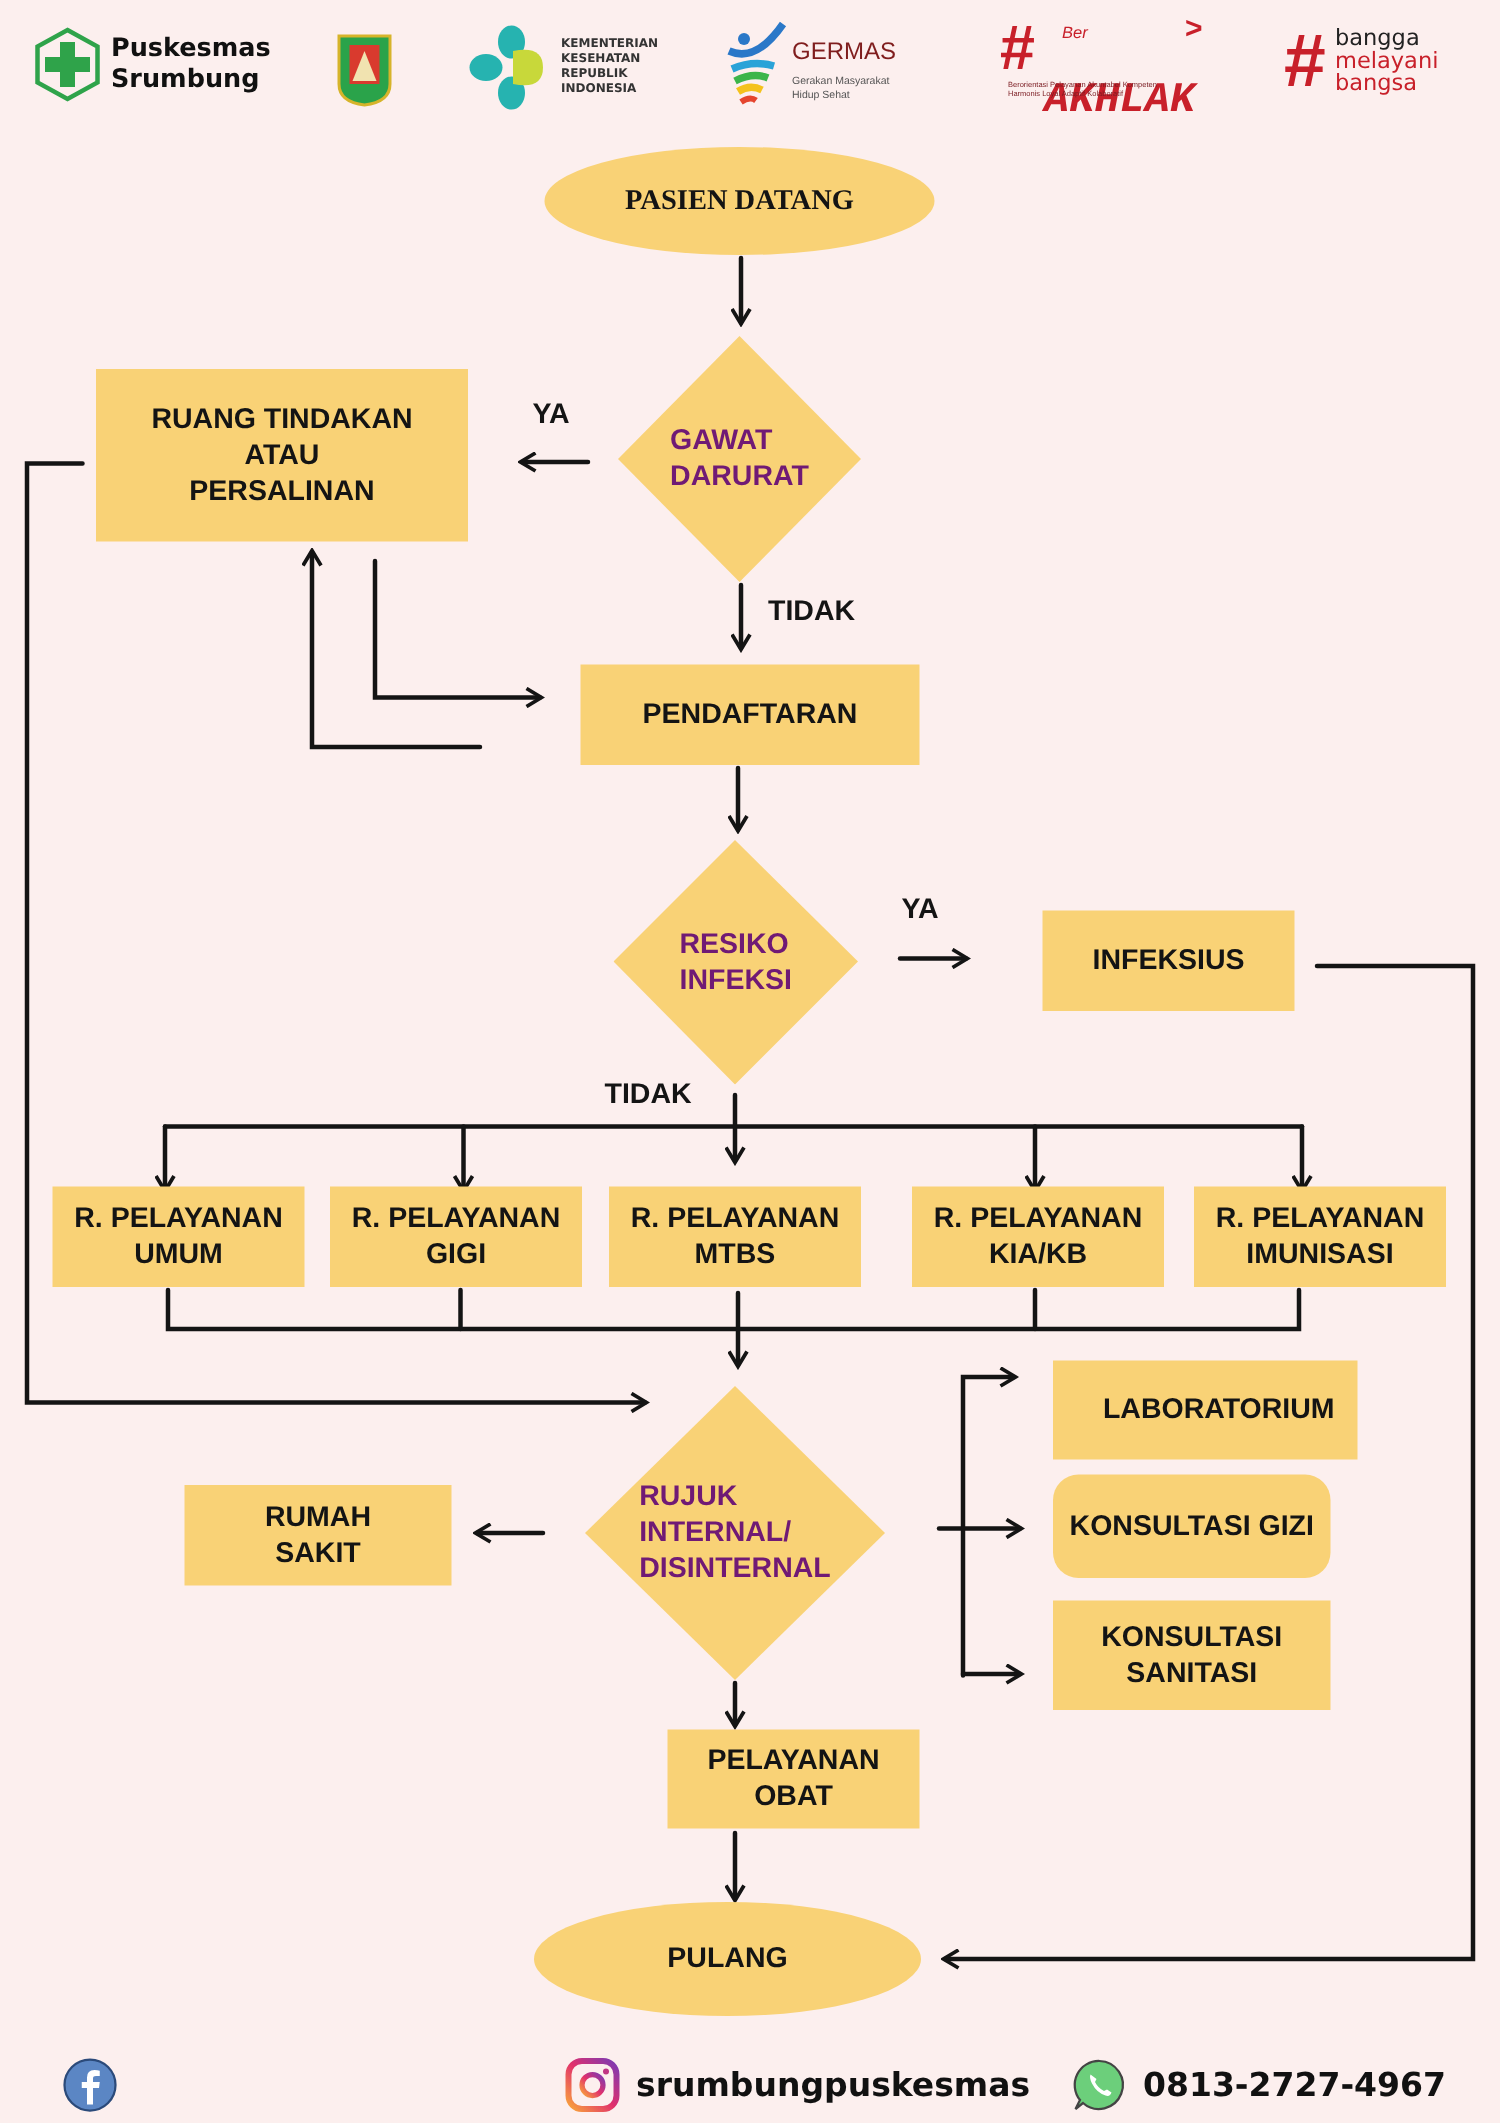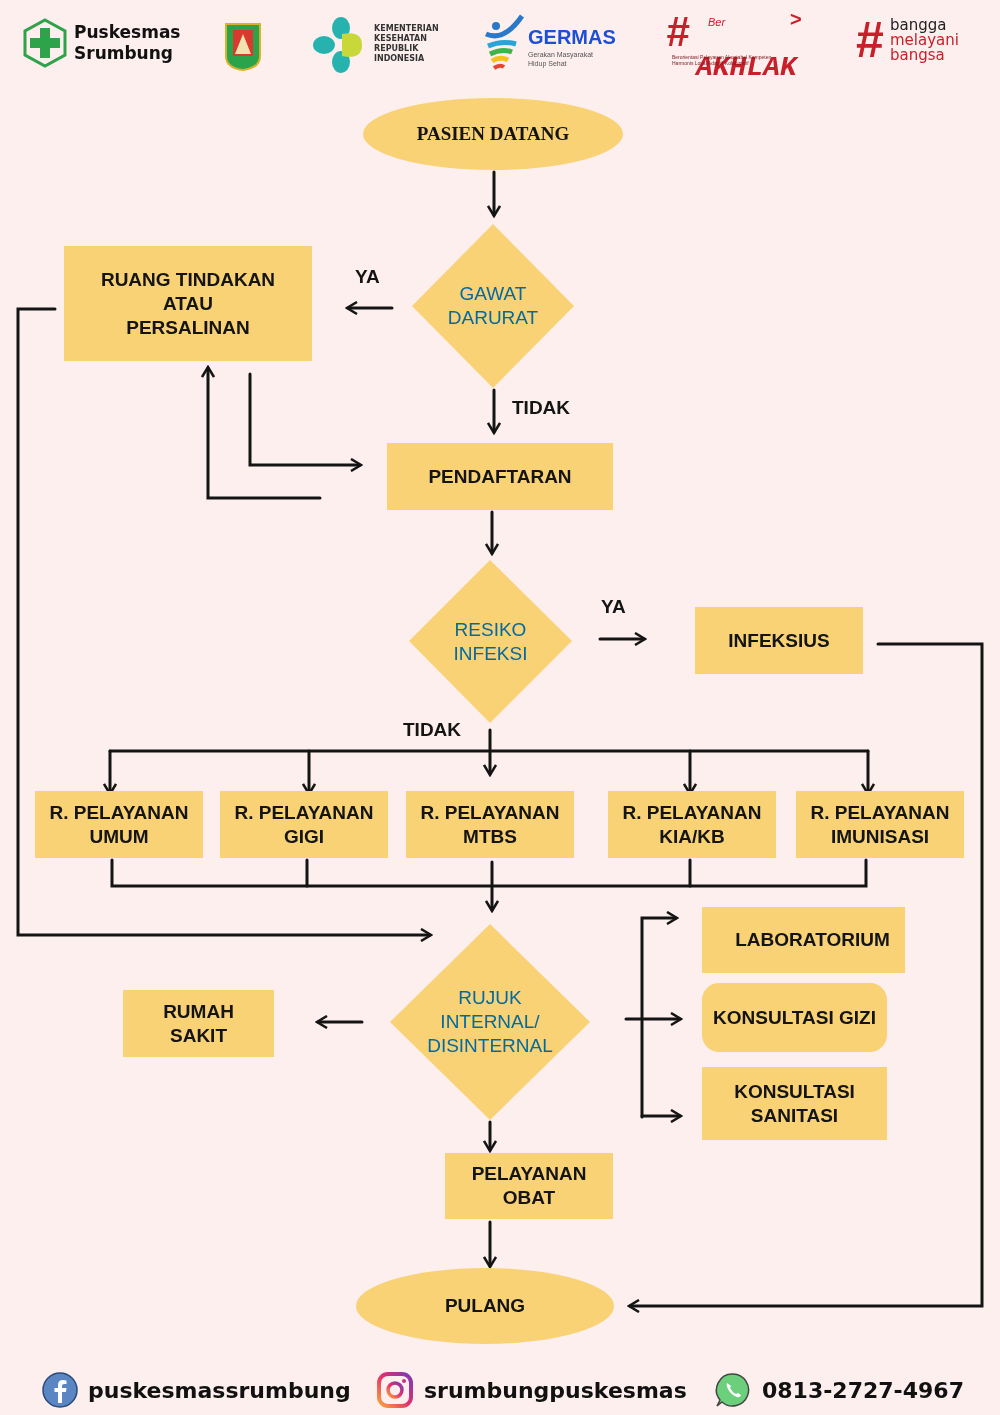--- a/index.html
+++ b/index.html
@@ -2,21 +2,21 @@
 <html><head>
 <meta charset="utf-8">
 <style>
   html,body{margin:0;padding:0;}
   body{width:1000px;height:1415px;background:#fcefee;position:relative;overflow:hidden;font-family:"DejaVu Sans",sans-serif;}
   .abs{position:absolute;}
   .node{position:absolute;background:#f9d276;display:flex;align-items:center;justify-content:center;text-align:center;color:#141414;font-family:"Liberation Sans",sans-serif;font-weight:bold;font-size:19px;line-height:24px;white-space:pre-line;}
   .oval{border-radius:50%;}
   .diamond-wrap{position:absolute;}
   .diamond-wrap svg{position:absolute;left:0;top:0;}
-  .diamond-text{position:absolute;left:0;top:0;width:100%;height:100%;display:flex;align-items:center;justify-content:center;text-align:center;font-family:"Liberation Sans",sans-serif;font-weight:normal;font-size:19px;line-height:24px;white-space:pre-line;color:#0369a1;}
+  .diamond-text{position:absolute;left:0;top:0;width:100%;height:100%;display:flex;align-items:center;justify-content:center;text-align:left;font-family:"Liberation Sans",sans-serif;font-weight:bold;font-size:19px;line-height:24px;white-space:pre-line;color:#701a75;}
   .lbl{position:absolute;font-family:"Liberation Sans",sans-serif;font-weight:bold;font-size:19px;color:#141414;}
   #lines{position:absolute;left:0;top:0;}
   
   .hdr-text{font-family:"DejaVu Sans",sans-serif;font-weight:bold;color:#111;}
   .footer-item{position:absolute;top:1372px;height:36px;display:flex;align-items:center;gap:10px;font-family:"DejaVu Sans",sans-serif;font-weight:bold;font-size:22px;color:#111;}
 </style>
 </head>
 <body>
 
 <div class="abs" style="left:22px;top:18px;width:170px;height:52px;">
@@ -56,21 +56,21 @@
 
 <div class="abs" style="left:482px;top:12px;width:130px;height:60px;">
   <svg width="44" height="60" viewBox="0 0 44 60" style="position:absolute;left:0;top:0;">
     <circle cx="14" cy="14" r="4" fill="#2a78c8"></circle>
     <path d="M4,22 Q22,30 40,4" stroke="#2a78c8" stroke-width="5" fill="none"></path>
     <path d="M6,34 Q20,28 34,32" stroke="#2aa3d8" stroke-width="5" fill="none"></path>
     <path d="M8,42 Q20,36 30,40" stroke="#3cb54a" stroke-width="5" fill="none"></path>
     <path d="M10,49 Q18,44 26,48" stroke="#f4c21c" stroke-width="5" fill="none"></path>
     <path d="M12,56 Q18,52 22,55" stroke="#e5452e" stroke-width="4" fill="none"></path>
   </svg>
-  <div style="position:absolute;left:46px;top:14px;font-family:'Liberation Sans',sans-serif;font-weight:bold;font-size:20px;color:#1d4ed8;">GERMAS</div>
+  <div style="position:absolute;left:46px;top:14px;font-family:'Liberation Sans',sans-serif;font-weight:normal;font-size:16px;color:#7f1d1d;">GERMAS</div>
   <div style="position:absolute;left:46px;top:38px;font-family:'Liberation Sans',sans-serif;font-size:7px;line-height:9px;color:#555;">
     <div>Gerakan Masyarakat</div>
     <div>Hidup Sehat</div>
   </div>
 </div>
 
 <div class="abs" style="left:666px;top:10px;width:150px;height:60px;color:#c8202a;">
   <div style="position:absolute;left:0;top:0;font-family:'Liberation Sans',sans-serif;font-weight:bold;font-style:italic;font-size:42px;line-height:44px;">#</div>
   <div style="position:absolute;left:42px;top:6px;font-family:'Liberation Sans',sans-serif;font-style:italic;font-size:11px;">Ber</div>
   <div style="position:absolute;left:30px;top:14px;font-family:Liberation Mono, monospace;font-weight:bold;font-style:italic;font-size:28px;line-height:32px;margin-top:28px;">AKHLAK</div>
@@ -185,39 +185,38 @@
 
 <div class="diamond-wrap" style="left:390px;top:924px;width:200px;height:196px;">
   <svg width="200" height="196">
       <polygon points="100,0 200,98 100,196 0,98" fill="#f9d276"></polygon>
     </svg>
   <div class="diamond-text">RUJUK
 INTERNAL/
 DISINTERNAL</div>
 </div>
 
-<div class="node" style="left:123px;top:990px;width:151px;height:67px;">RUMAH
+<div class="node" style="left:123px;top:990px;width:178px;height:67px;">RUMAH
 SAKIT</div>
 
 <div class="node" style="left:702px;top:907px;width:185px;height:66px;padding-left:18px;">LABORATORIUM</div>
 <div class="node" style="left:702px;top:983px;width:185px;height:69px;border-radius:17px;">KONSULTASI GIZI</div>
 <div class="node" style="left:702px;top:1067px;width:185px;height:73px;">KONSULTASI
 SANITASI</div>
 
 <div class="node" style="left:406px;top:1153px;width:168px;height:66px;margin-left:39px;">PELAYANAN
 OBAT</div>
 
 <div class="node oval" style="left:356px;top:1268px;width:258px;height:76px;">PULANG</div>
 
 <div class="footer-item" style="left:42px;">
   <svg width="36" height="36" viewBox="0 0 36 36">
     <circle cx="18" cy="18" r="17" fill="#5b86c4" stroke="#2b4a7a" stroke-width="1.5"></circle>
     <path d="M20,31 V20 H24 L24.5,16 H20 V13.5 Q20,12 22,12 H24.5 V8.5 Q23,8 21,8 Q16,8 16,13 V16 H12.5 V20 H16 V31 Z" fill="#fff"></path>
   </svg>
-  <span>puskesmassrumbung</span>
 </div>
 <div class="footer-item" style="left:376px;justify-content:flex-end;">
   <svg width="38" height="38" viewBox="0 0 38 38">
     <defs>
         <linearGradient id="ig" x1="0" y1="1" x2="1" y2="0">
           <stop offset="0" stop-color="#f9a53a"></stop>
           <stop offset="0.5" stop-color="#e1306c"></stop>
           <stop offset="1" stop-color="#7a3ab5"></stop>
         </linearGradient>
       </defs>

